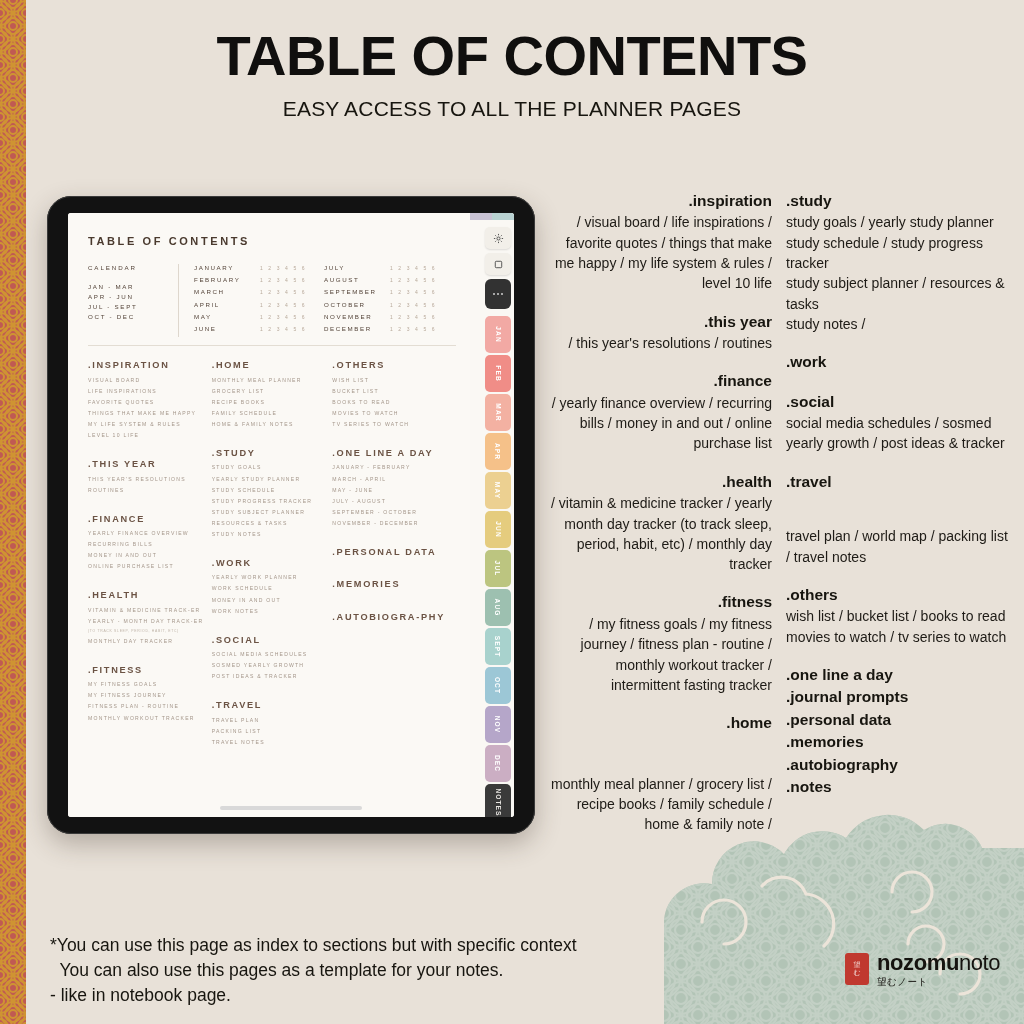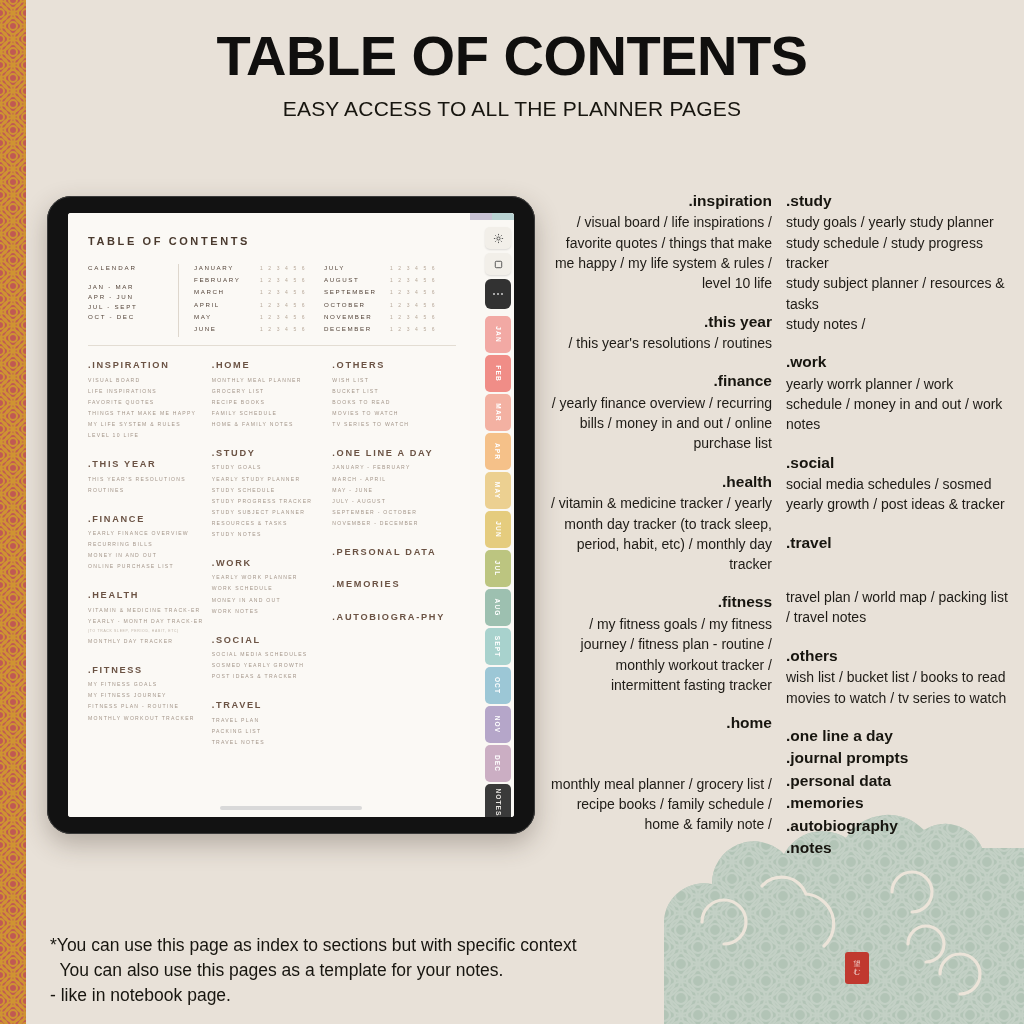--- a/index.html
+++ b/index.html
@@ -482,21 +482,20 @@
 <div id="col-right">
     <div class="grp">
       <div class="grp-h">.study</div>
       <div class="grp-b" style="white-space: pre-line;">study goals / yearly study planner
 study schedule / study progress tracker
 study subject planner / resources &amp; tasks
 study notes /</div>
     </div>
     <div class="grp">
       <div class="grp-h">.work</div>
-      <div class="grp-b" style="white-space: pre-line;">yearly worrk planner / work schedule / money in and out / work notes</div>
     </div>
     <div class="grp">
       <div class="grp-h">.social</div>
       <div class="grp-b" style="white-space: pre-line;">social media schedules / sosmed yearly growth / post ideas &amp; tracker</div>
     </div>
     <div class="grp">
       <div class="grp-h">.travel</div>
       <div class="grp-b" style="white-space: pre-line; margin-top: 33px;">travel plan / world map / packing list / travel notes</div>
     </div>
     <div class="grp">
@@ -518,13 +517,17 @@
   <div>*You can use this page as index to sections but with specific context</div>
   <div style="white-space:pre">  You can also use this pages as a template for your notes.</div>
   <div>- like in notebook page.</div>
 </div>
 
 <div id="logo">
   <div id="logo-mark">
     <i>望</i>
     <i>む</i>
   </div>
+  <div id="logo-text">
+    <div id="logo-name"><b>nozomu</b><span>noto</span></div>
+    <div id="logo-jp">望むノート</div>
+  </div>
 </div>
 
 </body></html>

